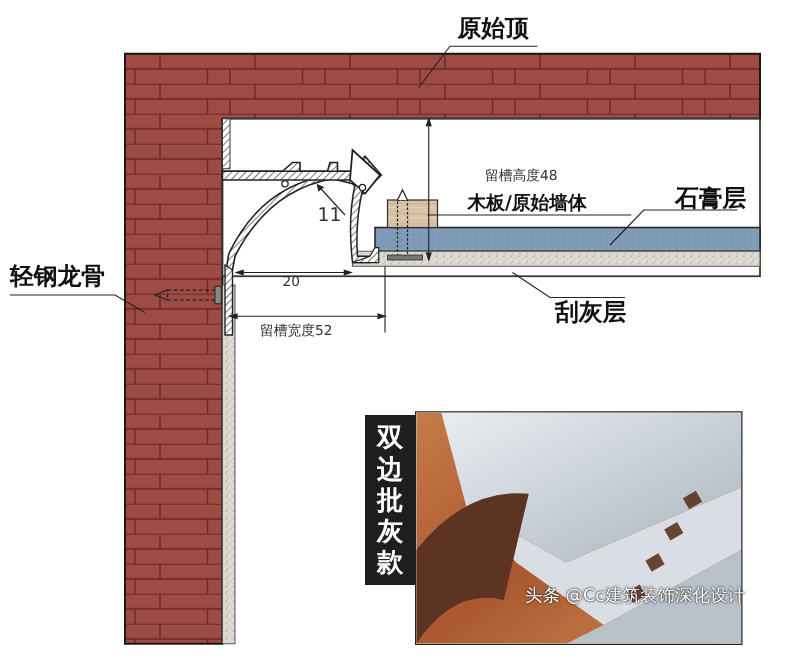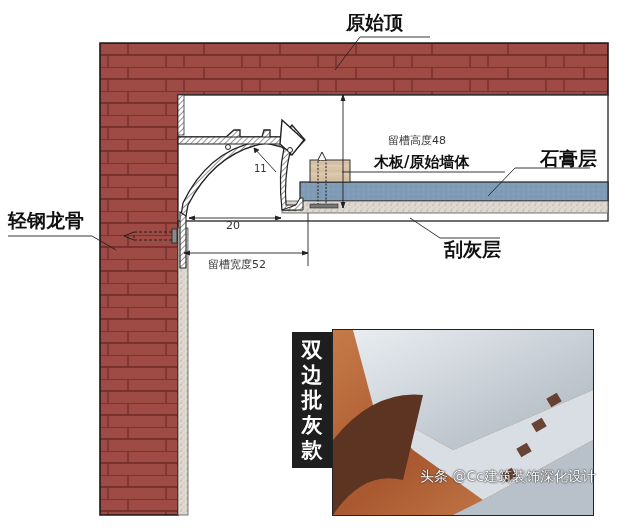--- a/index.html
+++ b/index.html
@@ -122,29 +122,29 @@
 
   <g stroke="#222" stroke-width="0.9" fill="none">
     <path d="M360 37 L430 37 M360 37 L335 70"></path>
     <path d="M8 236 H92 L116 250"></path>
     <path d="M488 196 L515 168 H590"></path>
     <path d="M410 218 L440 238 H500"></path>
     <path d="M342 172 L370 172 H505"></path>
   </g>
 </svg>
 
-<div class="lbl lbl-big" style="left:346px; top:10px;text-align:center;">原始顶</div>
+<div class="lbl lbl-big" style="left:366px; top:10px;text-align:center;">原始顶</div>
 <div class="lbl lbl-big" style="left:8px; top:208px;">轻钢龙骨</div>
 <div class="lbl lbl-big" style="left:540px; top:146px;">石膏层</div>
 <div class="lbl lbl-mid" style="left:374px; top:153px;">木板/原始墙体</div>
 <div class="lbl lbl-big" style="left:444px; top:237px;">刮灰层</div>
 <div class="lbl lbl-small" style="left:345px; top:133px;padding-left:43px;">留槽高度48</div>
 <div class="lbl lbl-small" style="left:208px; top:257px;">留槽宽度52</div>
 <div class="lbl lbl-small" style="left:226px; top:219px;">20</div>
-<div class="lbl lbl-small" style="left:254px; top:163px; font-size:10px;">11</div>
+<div class="lbl lbl-small" style="left:254px; top:163px; font-size:15px;">11</div>
 
 <div class="photo-panel">
   <svg width="260" height="185" viewBox="0 0 260 185" xmlns="http://www.w3.org/2000/svg">
     <rect width="260" height="185" fill="url(#photoBg)"></rect>
     <path d="M20 0 H260 V60 L120 120 L40 75 Z" fill="url(#metal)"></path>
     <path d="M40 75 L120 120 L260 60 V110 L150 170 L80 120 Z" fill="#d8dee4"></path>
     <path d="M150 170 L260 110 V185 H120 Z" fill="#b8c1ca"></path>
     <path d="M0 110 Q40 60 90 65 L70 150 Q30 140 0 185 Z" fill="#5d3322"></path>
     <g fill="#5d3322" opacity="0.9">
       <rect x="200" y="90" width="12" height="10" transform="rotate(-30 206 95)"></rect>

